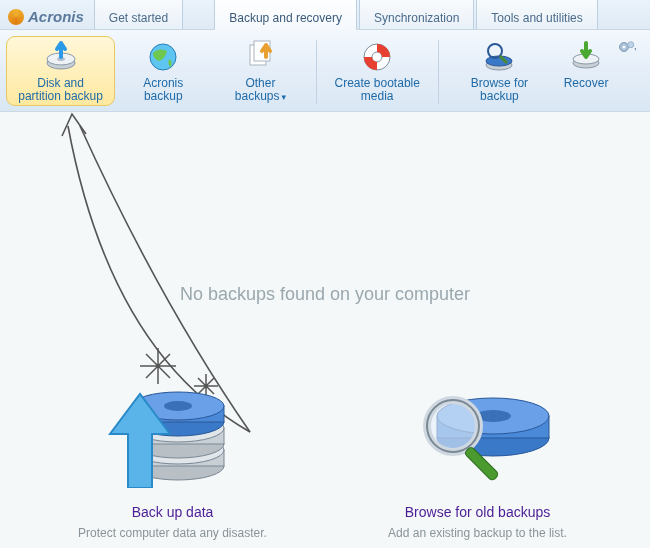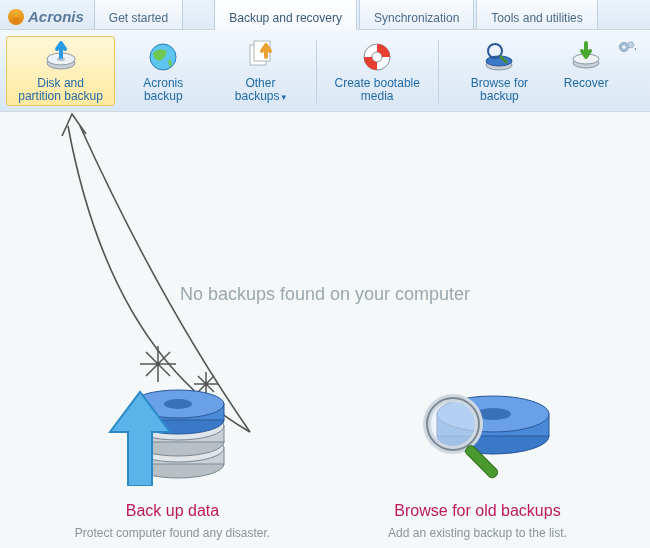--- a/index.html
+++ b/index.html
@@ -57,21 +57,21 @@
   }
   .tool {
     display: flex; flex-direction: column; align-items: center;
     width: auto; min-width: 64px;
     padding: 2px 8px;
     text-align: center;
     color: #1f6aa8;
     font-size: 12px;
     cursor: pointer;
     border: 1px solid transparent;
-    border-radius: 3px;
+    border-radius: 9px;
   }
   .tool.highlight {
     background: linear-gradient(#fff7d8, #ffe9a0);
     border-color: #e8c860;
   }
   .tool .ticon { width: 36px; height: 36px; margin-bottom: 2px; }
   .tool .tlabel { line-height: 13px; max-width: 96px; }
   .tsep { width: 1px; height: 64px; background: #c2d2e2; margin: 4px 6px 0 6px; }
   .toolbar-right { margin-left: auto; padding: 4px 8px 0 0; color:#6a8aa8; }
   .gear { display: inline-block; }
@@ -83,21 +83,21 @@
     top: 172px; color: #9aa8ae; font-size: 18px;
   }
   .arrow-svg { position: absolute; left: 50px; top: 0; }
 
   .panels {
     position: absolute; bottom: 0; left: 0; right: 0;
     display: flex; justify-content: space-around;
     padding: 0 20px 8px 20px;
   }
   .panel { text-align: center; width: 260px; }
-  .panel h3 { font-weight: normal; font-size: 16px; color: #be185d; margin-top: 16px; }
+  .panel h3 { font-weight: normal; font-size: 14px; color: #4c1d95; margin-top: 16px; }
   .panel p { font-size: 12px; color: #8a9498; margin-top: 6px; }
   .panel .bigicon { height: 120px; display:flex; align-items:flex-end; justify-content:center; }
 
   .dropdown-caret::after { content: "▾"; font-size: 9px; margin-left: 2px; }
 </style>
 </head>
 <body>
 
 <div class="tabs-row">
   <div class="brand">
@@ -227,21 +227,21 @@
             <ellipse cx="90" cy="68" rx="46" ry="14" fill="#6aa0e8" stroke="#2a5898"></ellipse>
             <ellipse cx="90" cy="68" rx="14" ry="5" fill="#3a70b8"></ellipse>
           </g>
 
           <g>
             <path d="M40 150 L40 96 L22 96 L52 56 L82 96 L64 96 L64 150 Z" fill="#5ab4ea" stroke="#2a8ac8" stroke-width="2"></path>
           </g>
         </svg>
       </div>
       <h3>Back up data</h3>
-      <p>Protect computer found any disaster.</p>
+      <p>Protect computer data any disaster.</p>
     </div>
 
     <div class="panel">
       <div class="bigicon">
         <svg width="170" height="120" viewBox="0 0 170 120">
 
           <ellipse cx="100" cy="70" rx="56" ry="18" fill="#3a78c8" stroke="#2a5898"></ellipse>
           <rect x="44" y="48" width="112" height="22" fill="#4a88d8" stroke="#2a5898"></rect>
           <ellipse cx="100" cy="48" rx="56" ry="18" fill="#6aa0e8" stroke="#2a5898"></ellipse>
           <ellipse cx="100" cy="48" rx="18" ry="6" fill="#3a70b8"></ellipse>

